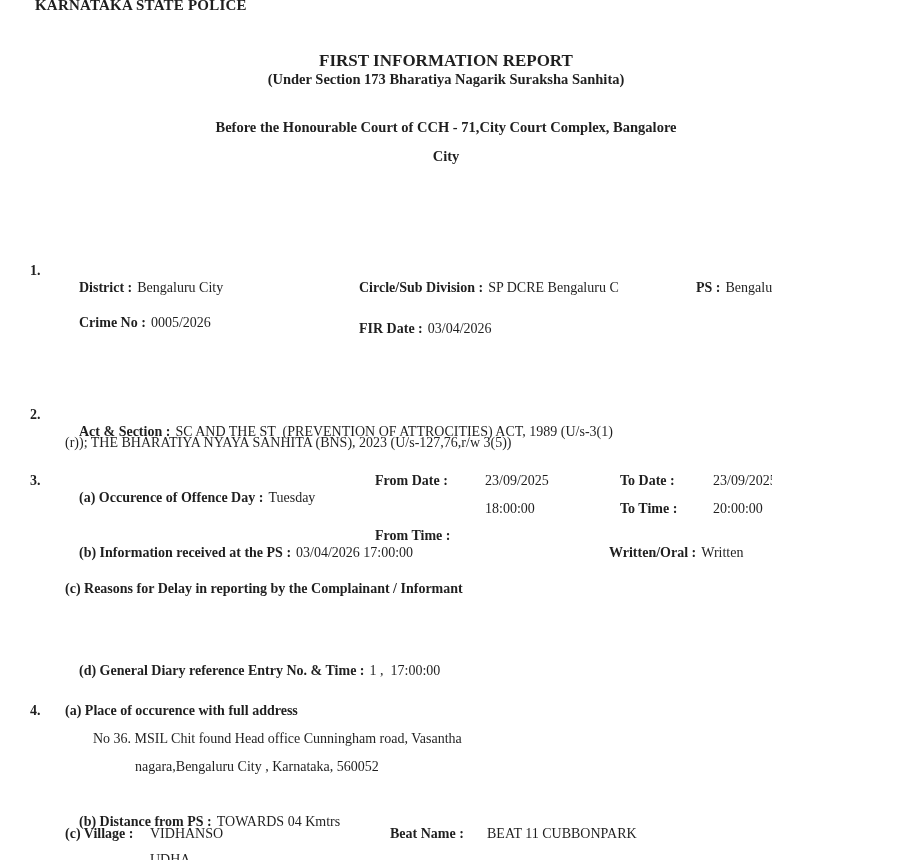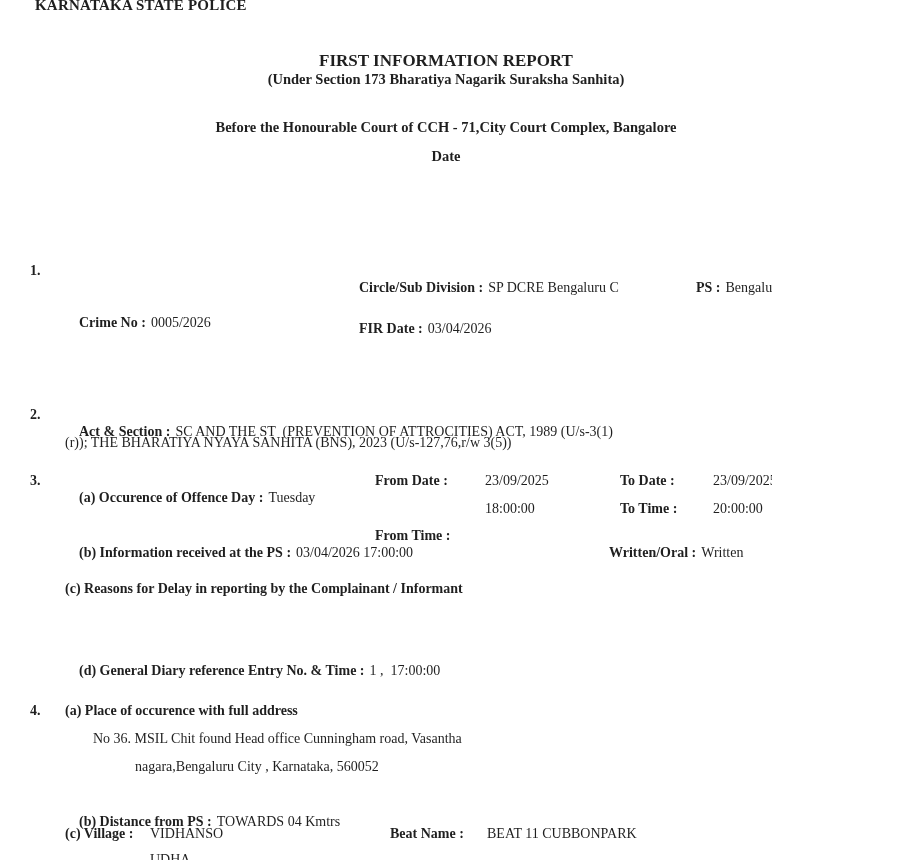--- a/index.html
+++ b/index.html
@@ -38,23 +38,26 @@
 <body>
 
 <div id="page">
 
   <div class="run org" style="left:35px; top:-3px;">KARNATAKA STATE POLICE</div>
 
   <div class="run title center" style="top:52px;">FIRST INFORMATION REPORT</div>
   <div class="run sub center" style="top:71px;">(Under Section 173 Bharatiya Nagarik Suraksha Sanhita)</div>
 
   <div class="run court center" style="top:119px;">Before the Honourable Court of CCH - 71,City Court Complex, Bangalore</div>
-  <div class="run court center" style="top:148px;">Date</div>
+  <div class="run court center" style="top:148px;">City</div>
 
   <div class="run b" style="left:30px; top:262px;">1.</div>
+  <div class="run" style="left:65px; top:262px;">
+    <span class="b">District :</span><span class="v">Bengaluru City</span>
+  </div>
   <div class="run" style="left:345px; top:262px;">
     <span class="b">Circle/Sub Division :</span><span class="v">SP DCRE Bengaluru C</span>
   </div>
   <div class="run" style="left:682px; top:262px;">
     <span class="b">PS :</span><span class="v">Bengaluru City Wes</span>
   </div>
   <div class="run" style="left:65px; top:297px;">
     <span class="b">Crime No :</span><span class="v">0005/2026</span>
   </div>
   <div class="run" style="left:345px; top:303px;">

